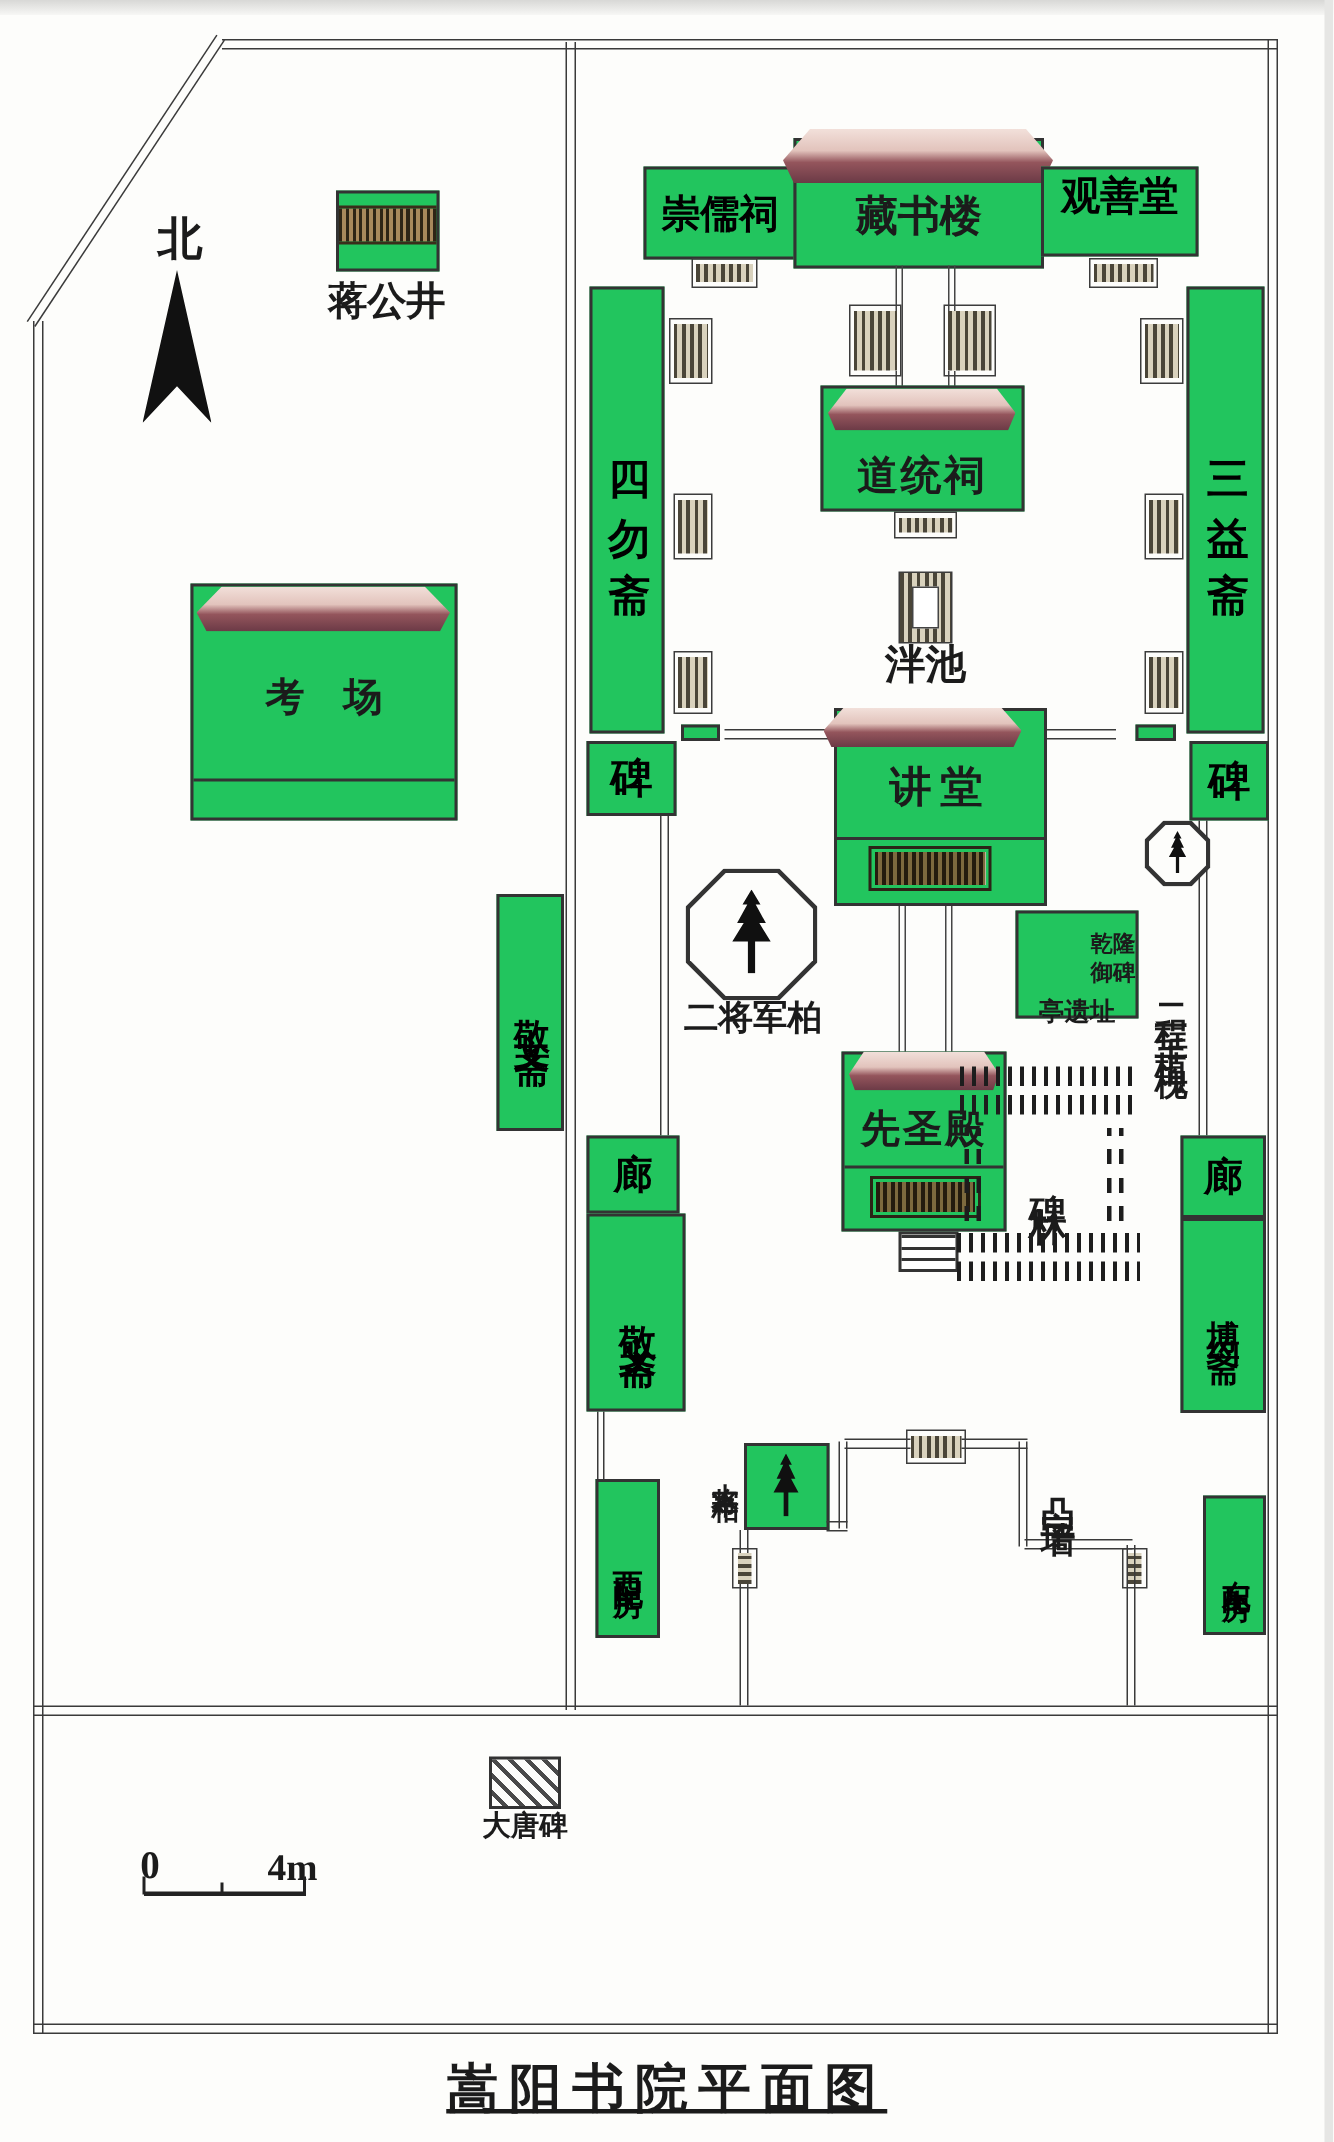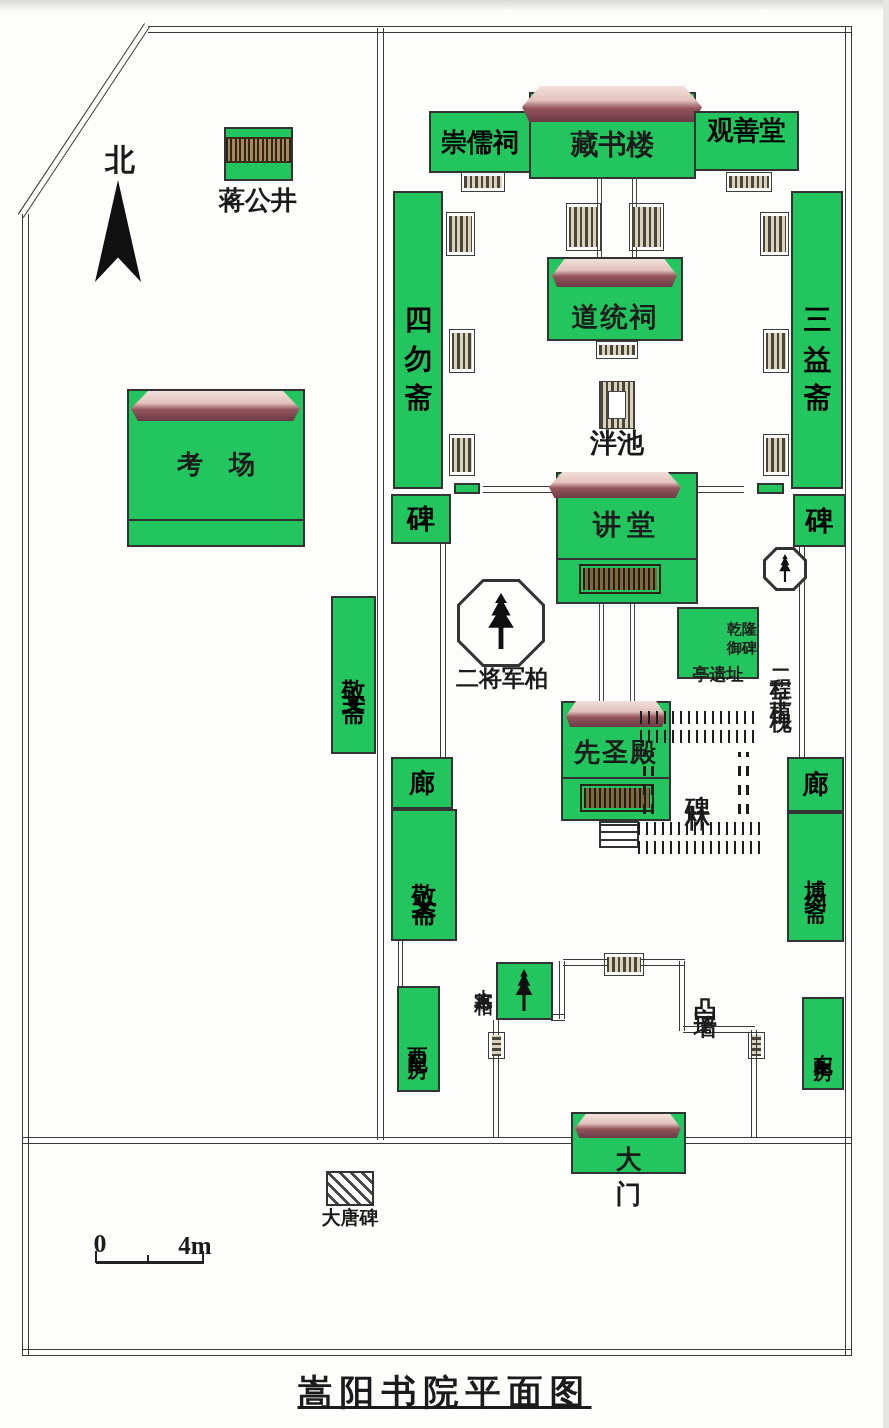--- a/index.html
+++ b/index.html
@@ -220,24 +220,20 @@
   <div class="wall-v" style="left:559px;top:961px;height:58px;width:6px;"></div>
   <div class="wall-h" style="left:563px;top:959px;width:44px;"></div>
   <div class="steps" style="left:604px;top:953px;width:40px;height:23px;"></div>
   <div class="wall-h" style="left:641px;top:959px;width:44px;"></div>
   <div class="wall-v" style="left:679px;top:961px;height:70px;width:6px;"></div>
   <div class="wall-h" style="left:683px;top:1026px;width:72px;"></div>
   <div class="steps steps-hz" style="left:748px;top:1032px;width:17px;height:27px;padding:2px 3px;"></div>
   <div class="wall-v" style="left:751px;top:1030px;height:107px;width:6px;"></div>
   <div class="label vtext" style="left:692px;top:944px;height:96px;font-size:23px;letter-spacing:8px;">凸字墙</div>
 
-  <div class="box" style="left:571px;top:1112px;width:115px;height:62px;z-index:3;">
-    <div class="roof" style="left:2px;top:0;width:106px;height:24px;"></div>
-    <div class="cboxlabel" style="top:28px;font-size:26px;letter-spacing:22px;padding-left:22px;">大门</div>
-  </div>
 
   <div class="hatch" style="left:326px;top:1171px;width:48px;height:35px;"></div>
   <div class="label" style="left:316px;top:1208px;width:68px;font-size:19px;">大唐碑</div>
 
   <div class="label" style="left:88px;top:1230px;width:24px;font-size:26px;">0</div>
   <div class="label" style="left:168px;top:1232px;width:54px;font-size:25px;">4m</div>
   <div class="scaleline" style="left:96px;top:1261px;width:108px;"></div>
   <div class="tick" style="left:95px;top:1251px;height:12px;"></div>
   <div class="tick" style="left:147px;top:1255px;height:8px;"></div>
   <div class="tick" style="left:202px;top:1251px;height:12px;"></div>

